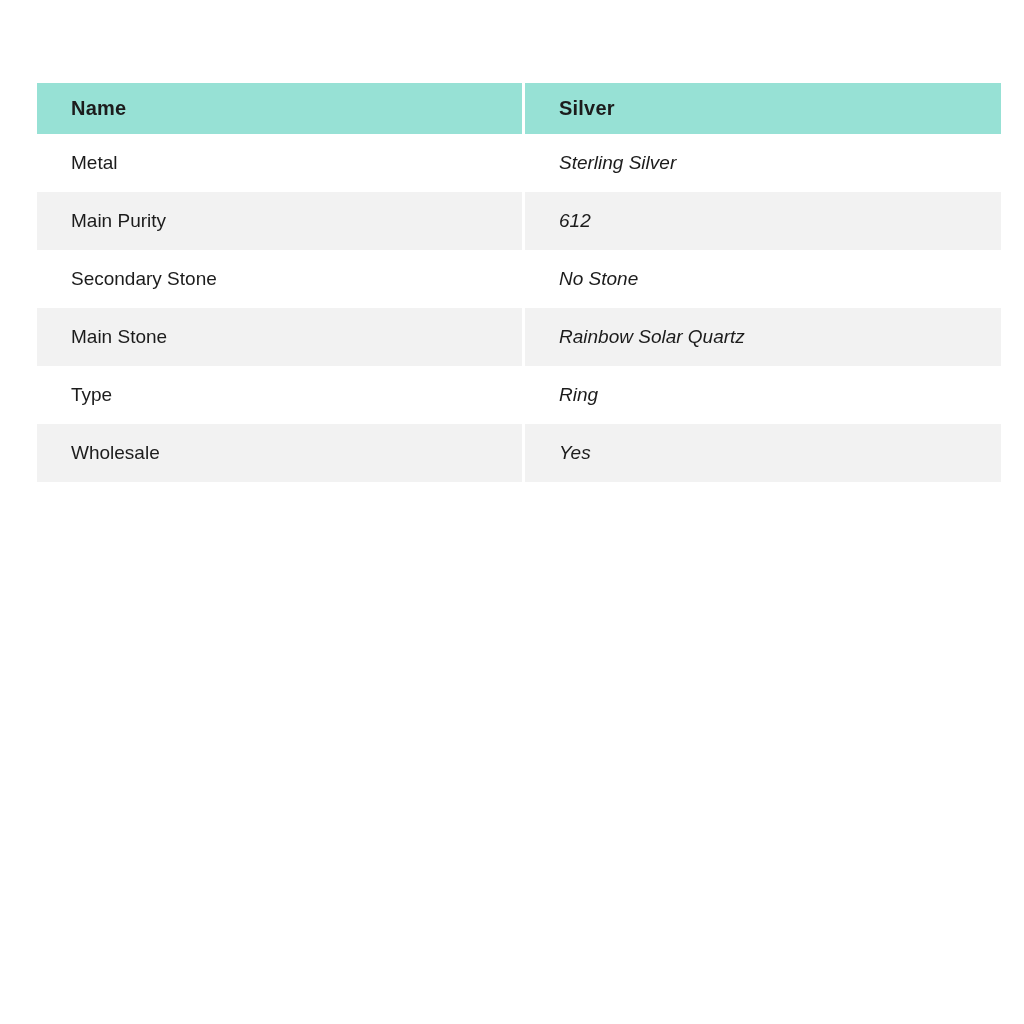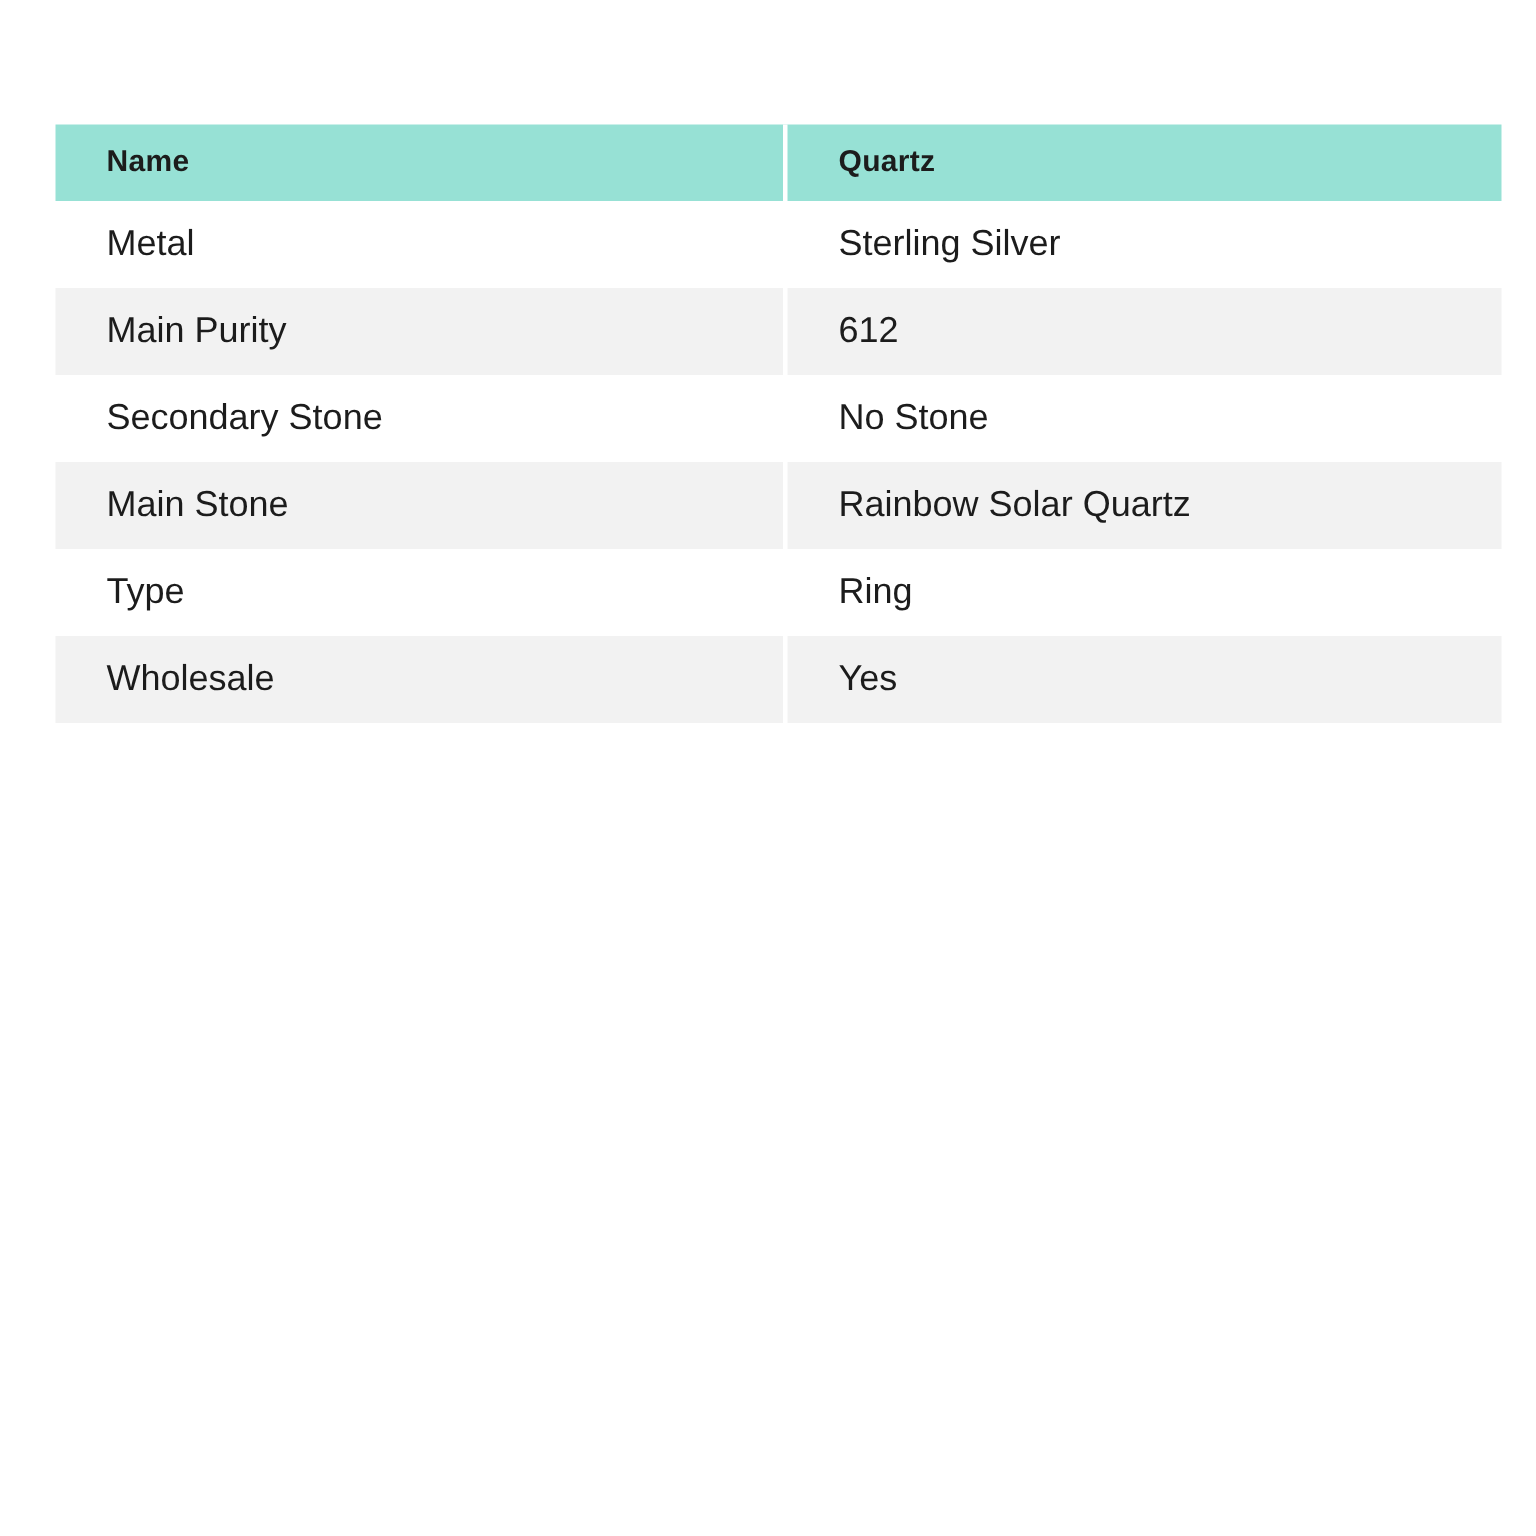--- a/index.html
+++ b/index.html
@@ -42,41 +42,41 @@
     padding: 0 10px 0 34px;
     font-size: 20px;
     font-weight: bold;
     letter-spacing: 0.2px;
   }
   thead th.value-col { border-left: 3px solid var(--divider); }
   tbody td {
     height: 58px;
     vertical-align: middle;
     padding: 0 10px 0 34px;
-    font-size: 24px;
+    font-size: 19px;
     font-weight: normal;
     background: transparent;
   }
-  tbody td.value-col { border-left: 3px solid var(--divider); }
+  tbody td.value-col { border-left: 3px solid var(--divider); font-style: italic; }
   tbody tr:nth-child(even) td { background: var(--row-alt-bg); }
   tbody tr:nth-child(odd)  td { background: #ffffff; }
 </style>
 </head>
 <body>
 
 <div class="page">
   <table class="attr-table">
     <colgroup>
       <col class="col-name">
       <col class="col-value">
     </colgroup>
     <thead>
       <tr>
         <th class="name-col">Name</th>
-        <th class="value-col">Quartz</th>
+        <th class="value-col">Silver</th>
       </tr>
     </thead>
     <tbody id="table-body">
         <tr>
           <td class="name-col">Metal</td>
           <td class="value-col">Sterling Silver</td>
         </tr>
         <tr>
           <td class="name-col">Main Purity</td>
           <td class="value-col">612</td>

